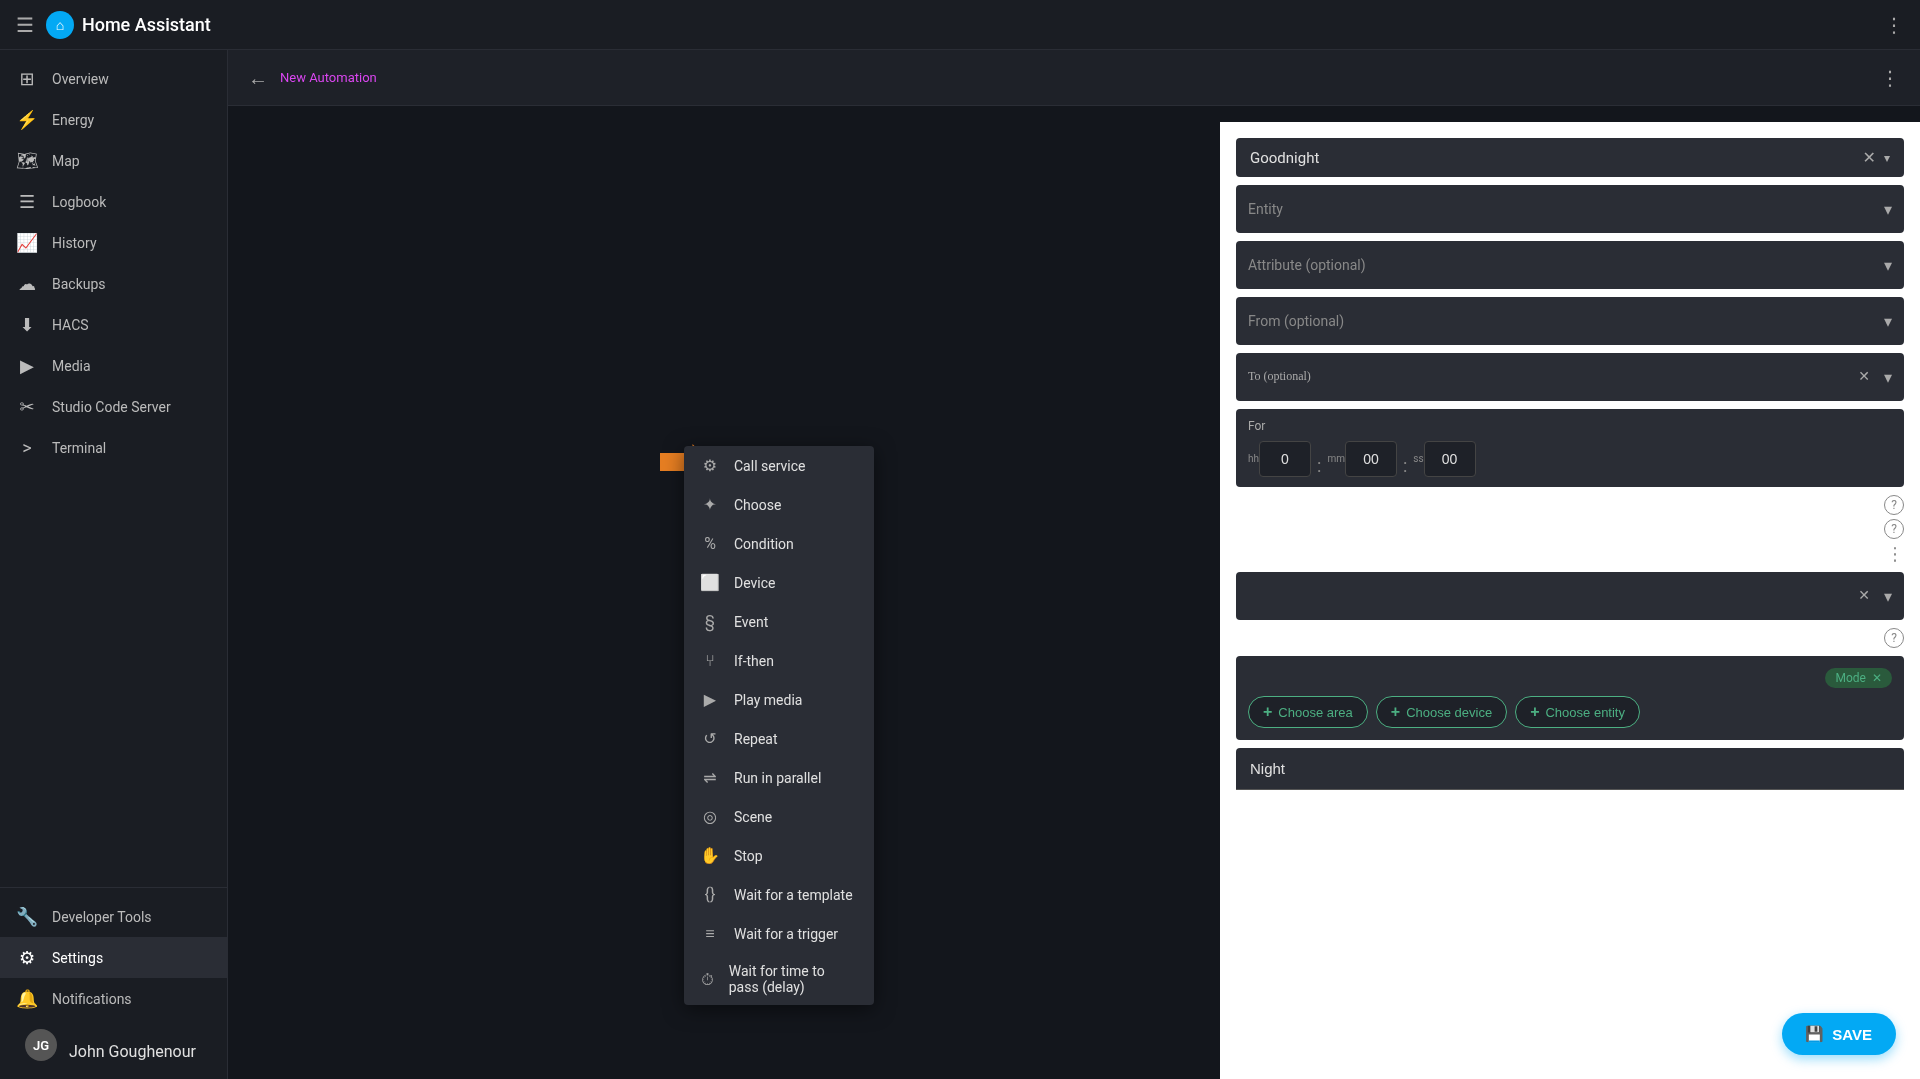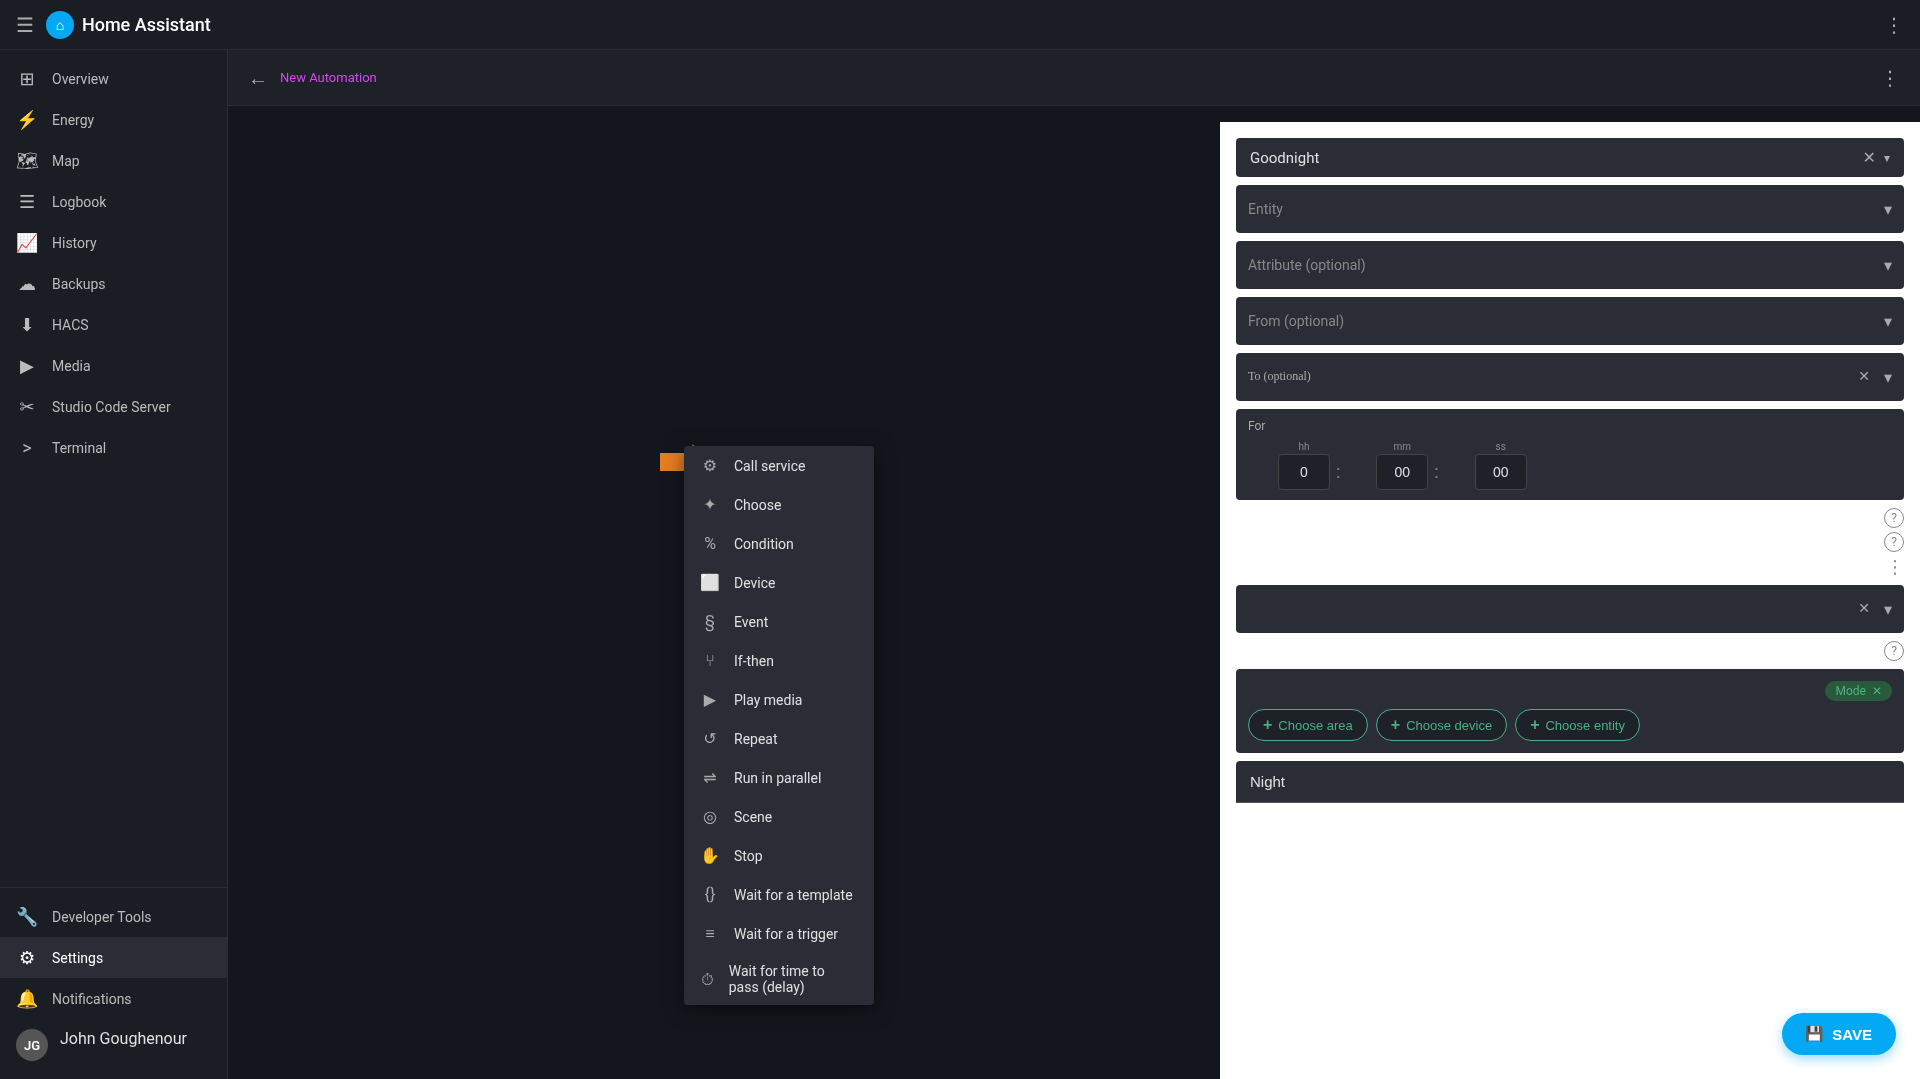--- a/index.html
+++ b/index.html
@@ -92,24 +92,25 @@
       width: 22px;
       text-align: center;
       flex-shrink: 0;
     }
     .sidebar-bottom {
       padding: 8px 0;
       border-top: 1px solid #2a2d35;
     }
     .sidebar-user {
       display: flex;
-      align-items: flex-start;
+      align-items: flex-end;
       gap: 12px;
       padding: 10px 16px;
       cursor: pointer;
+      margin-left: 9px;
     }
     .avatar {
       width: 32px; height: 32px;
       border-radius: 50%;
       background: #555;
       display: flex; align-items: center; justify-content: center;
       font-size: 13px; color: #fff; font-weight: 600;
     }
 
     
@@ -214,23 +215,22 @@
       color: #aaa;
       margin-bottom: 8px;
     }
     .time-inputs {
       display: flex;
       gap: 4px;
       align-items: center;
     }
     .time-input-group {
       display: flex;
-      flex-direction: column;
-      align-items: center;
-      margin-left: 30px;
+      flex-direction: row;
+      align-items: center;
     }
     .time-unit-label {
       font-size: 10px;
       color: #888;
       margin-bottom: 2px;
     }
     .time-input {
       background: #1e2128;
       border: 1px solid #444;
       border-radius: 4px;

